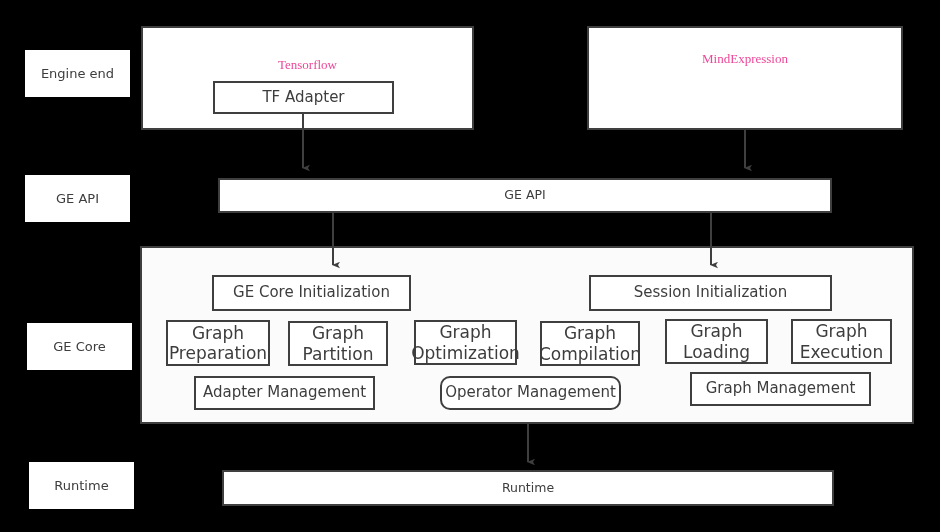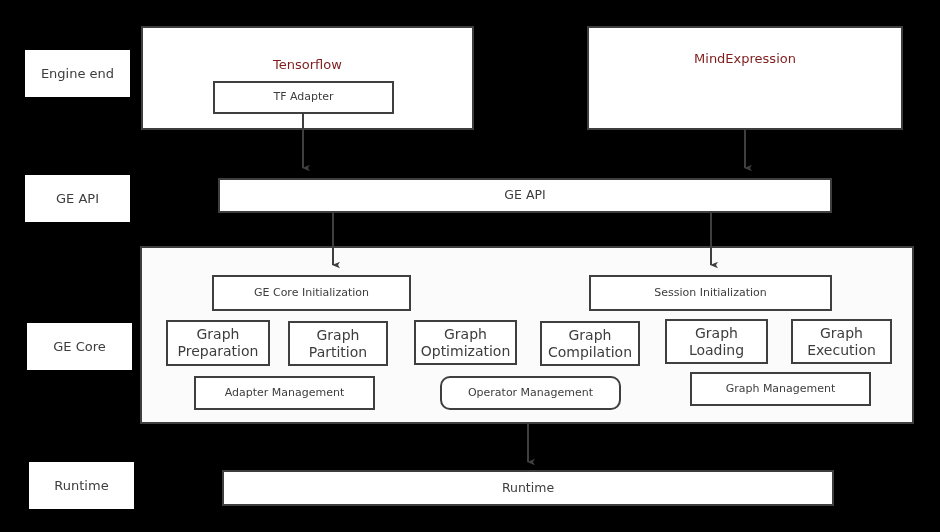--- a/index.html
+++ b/index.html
@@ -39,35 +39,36 @@
     color: #3d3d3d;
   }
 
   
   .framework {
     border: 2px solid #3f3f3f;
     background: #ffffff;
     align-items: flex-start;
     justify-content: center;
     font-size: 13px;
-    color: #7f1d1d;
+    color: #ec4899;
+    font-family: Liberation Serif, serif;
   }
   .framework .framework-title {
     display: block;
     width: 100%;
     text-align: center;
   }
   .framework.tf .framework-title { padding-top: 29px; }
   .framework.me .framework-title { padding-top: 23px; }
 
   
   .box {
     border: 2px solid #3f3f3f;
     background: #ffffff;
-    font-size: 11px;
+    font-size: 15px;
     color: #3d3d3d;
   }
 
   
   .bar {
     border: 2px solid #3f3f3f;
     background: #ffffff;
     font-size: 12.5px;
     color: #3d3d3d;
   }
@@ -75,21 +76,21 @@
   
   .panel {
     position: absolute;
     box-sizing: border-box;
     border: 2px solid #3f3f3f;
     background: #fbfbfb;
   }
 
   
   .cell {
-    font-size: 14px;
+    font-size: 17px;
   }
 
   
   #connectors {
     position: absolute;
     left: 0;
     top: 0;
     width: 940px;
     height: 532px;
     pointer-events: none;

